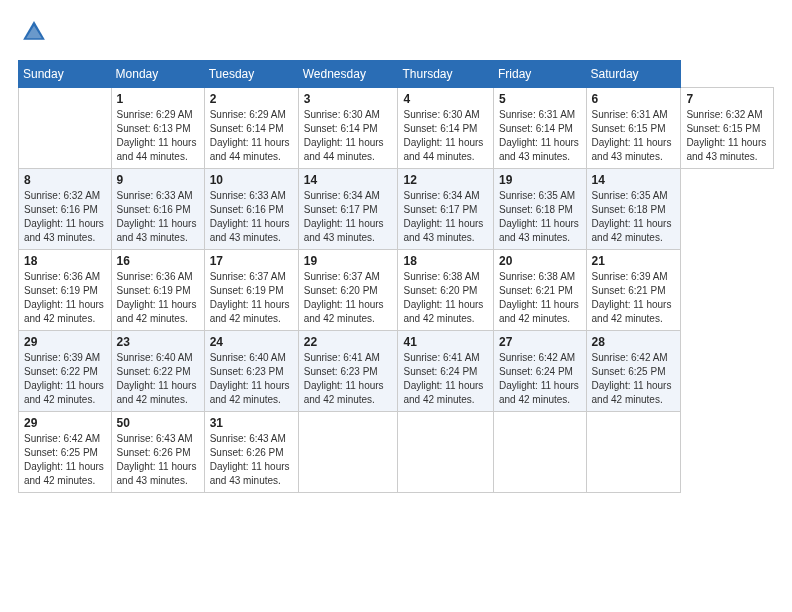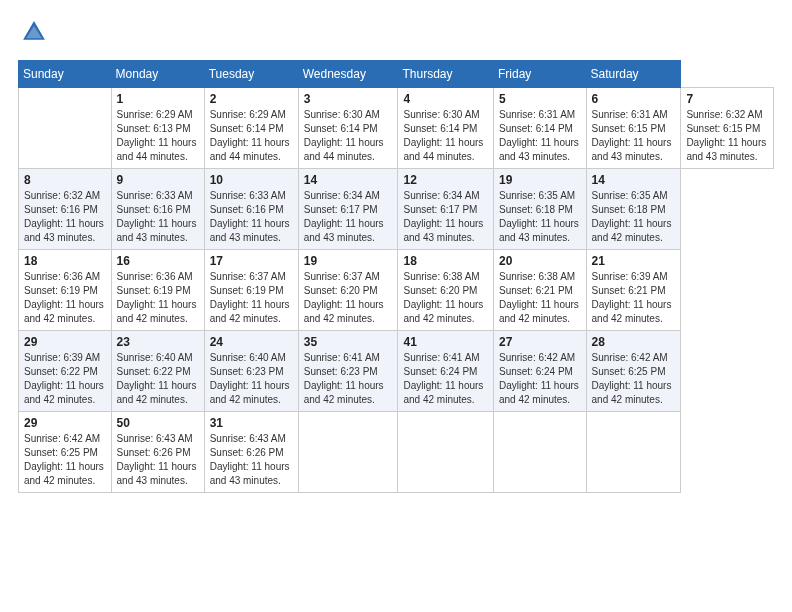--- a/index.html
+++ b/index.html
@@ -324,21 +324,21 @@
         </td>
           <td>
           <span class="day-num">24</span>
           <div class="day-info">
             Sunrise: 6:40 AM<br>
             Sunset: 6:23 PM<br>
             Daylight: 11 hours and 42 minutes.
           </div>
         </td>
           <td>
-          <span class="day-num">35</span>
+          <span class="day-num">22</span>
           <div class="day-info">
             Sunrise: 6:41 AM<br>
             Sunset: 6:23 PM<br>
             Daylight: 11 hours and 42 minutes.
           </div>
         </td>
           <td>
           <span class="day-num">41</span>
           <div class="day-info">
             Sunrise: 6:41 AM<br>

